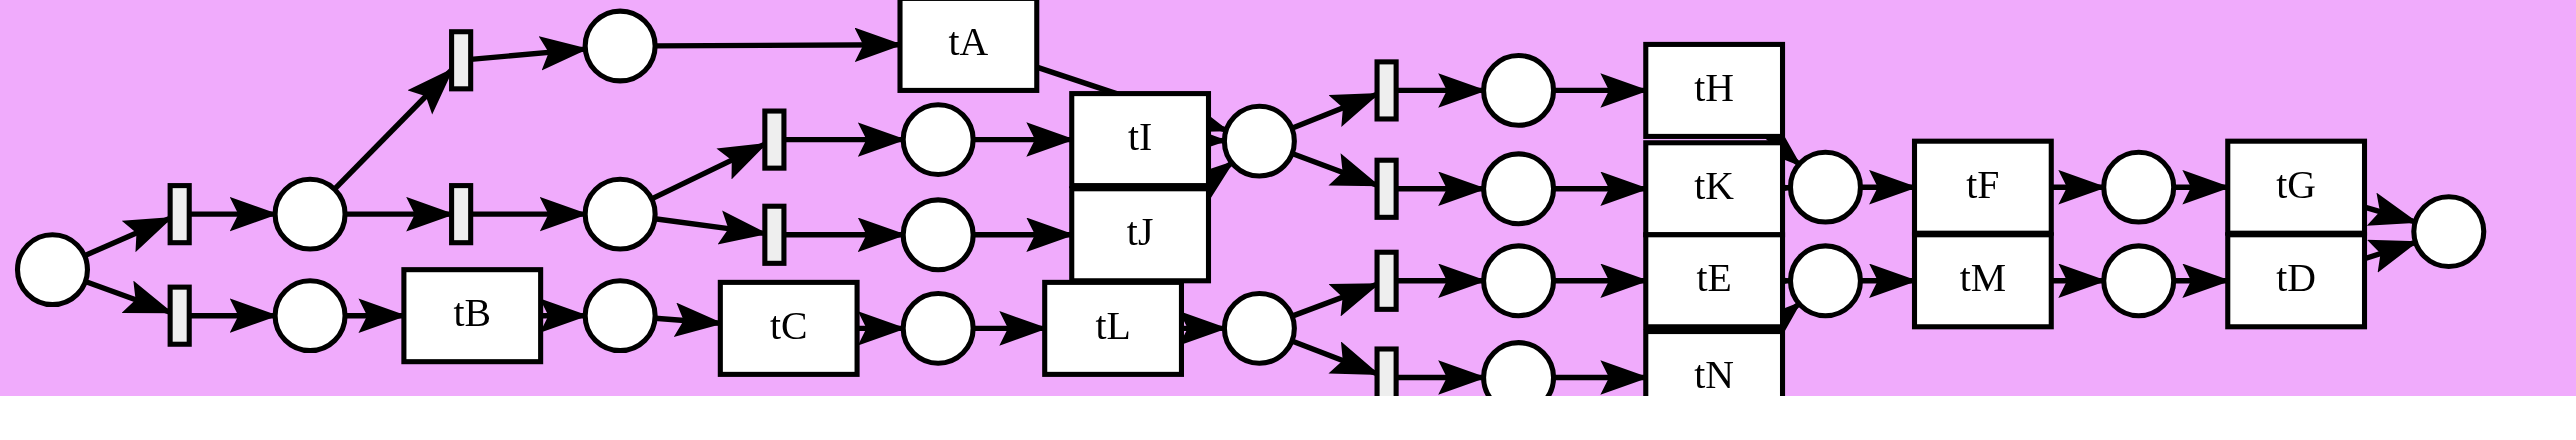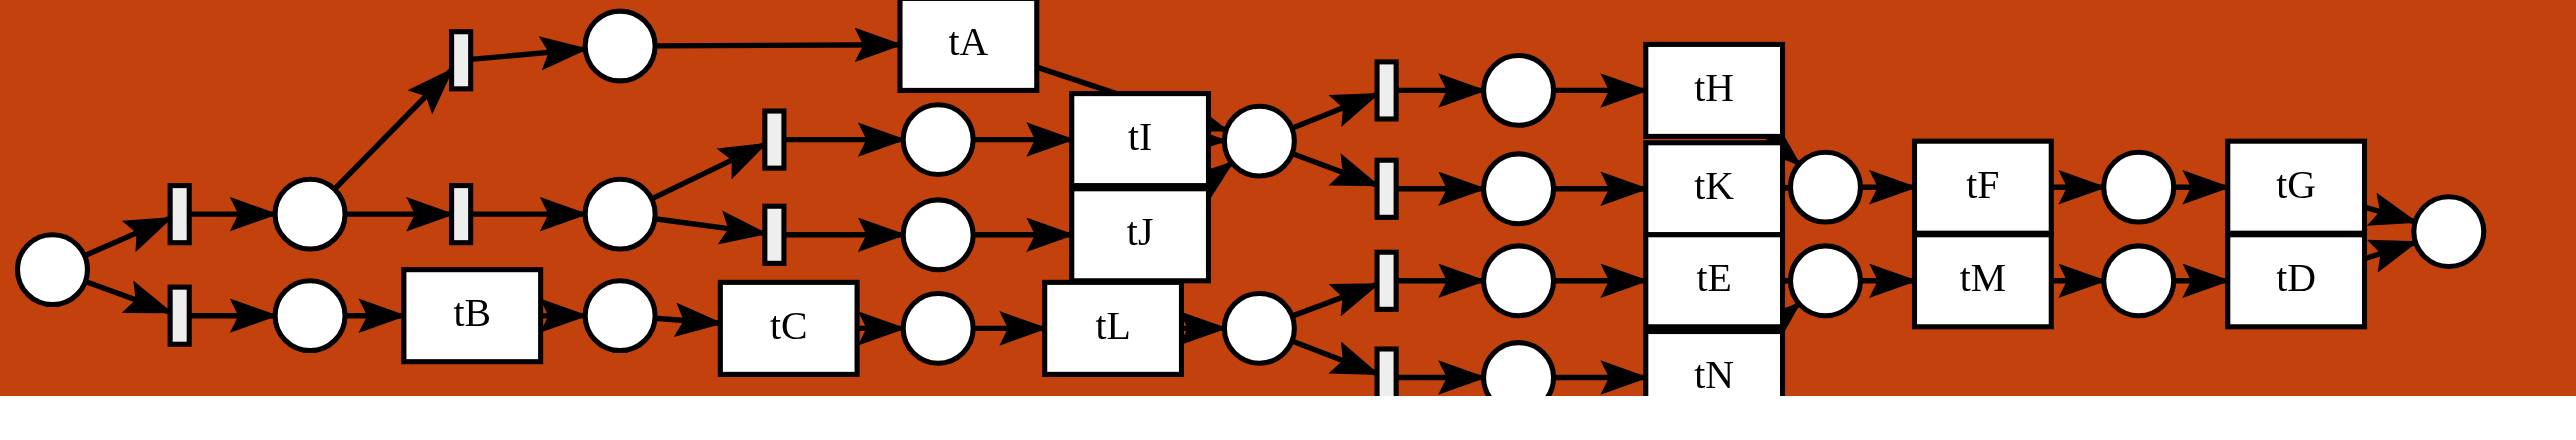--- a/index.html
+++ b/index.html
@@ -8,21 +8,21 @@
     padding: 0;
     background: #ffffff;
   }
   body {
     font-family: "Liberation Serif", "DejaVu Serif", serif;
   }
   #canvas-wrap {
     position: relative;
     width: 2576px;
     height: 396px;
-    background: #c2410c;
+    background: #f0abfc;
     overflow: hidden;
   }
   #net-svg {
     position: absolute;
     top: 0;
     left: 0;
     width: 2576px;
     height: 441px;
     display: block;
   }

